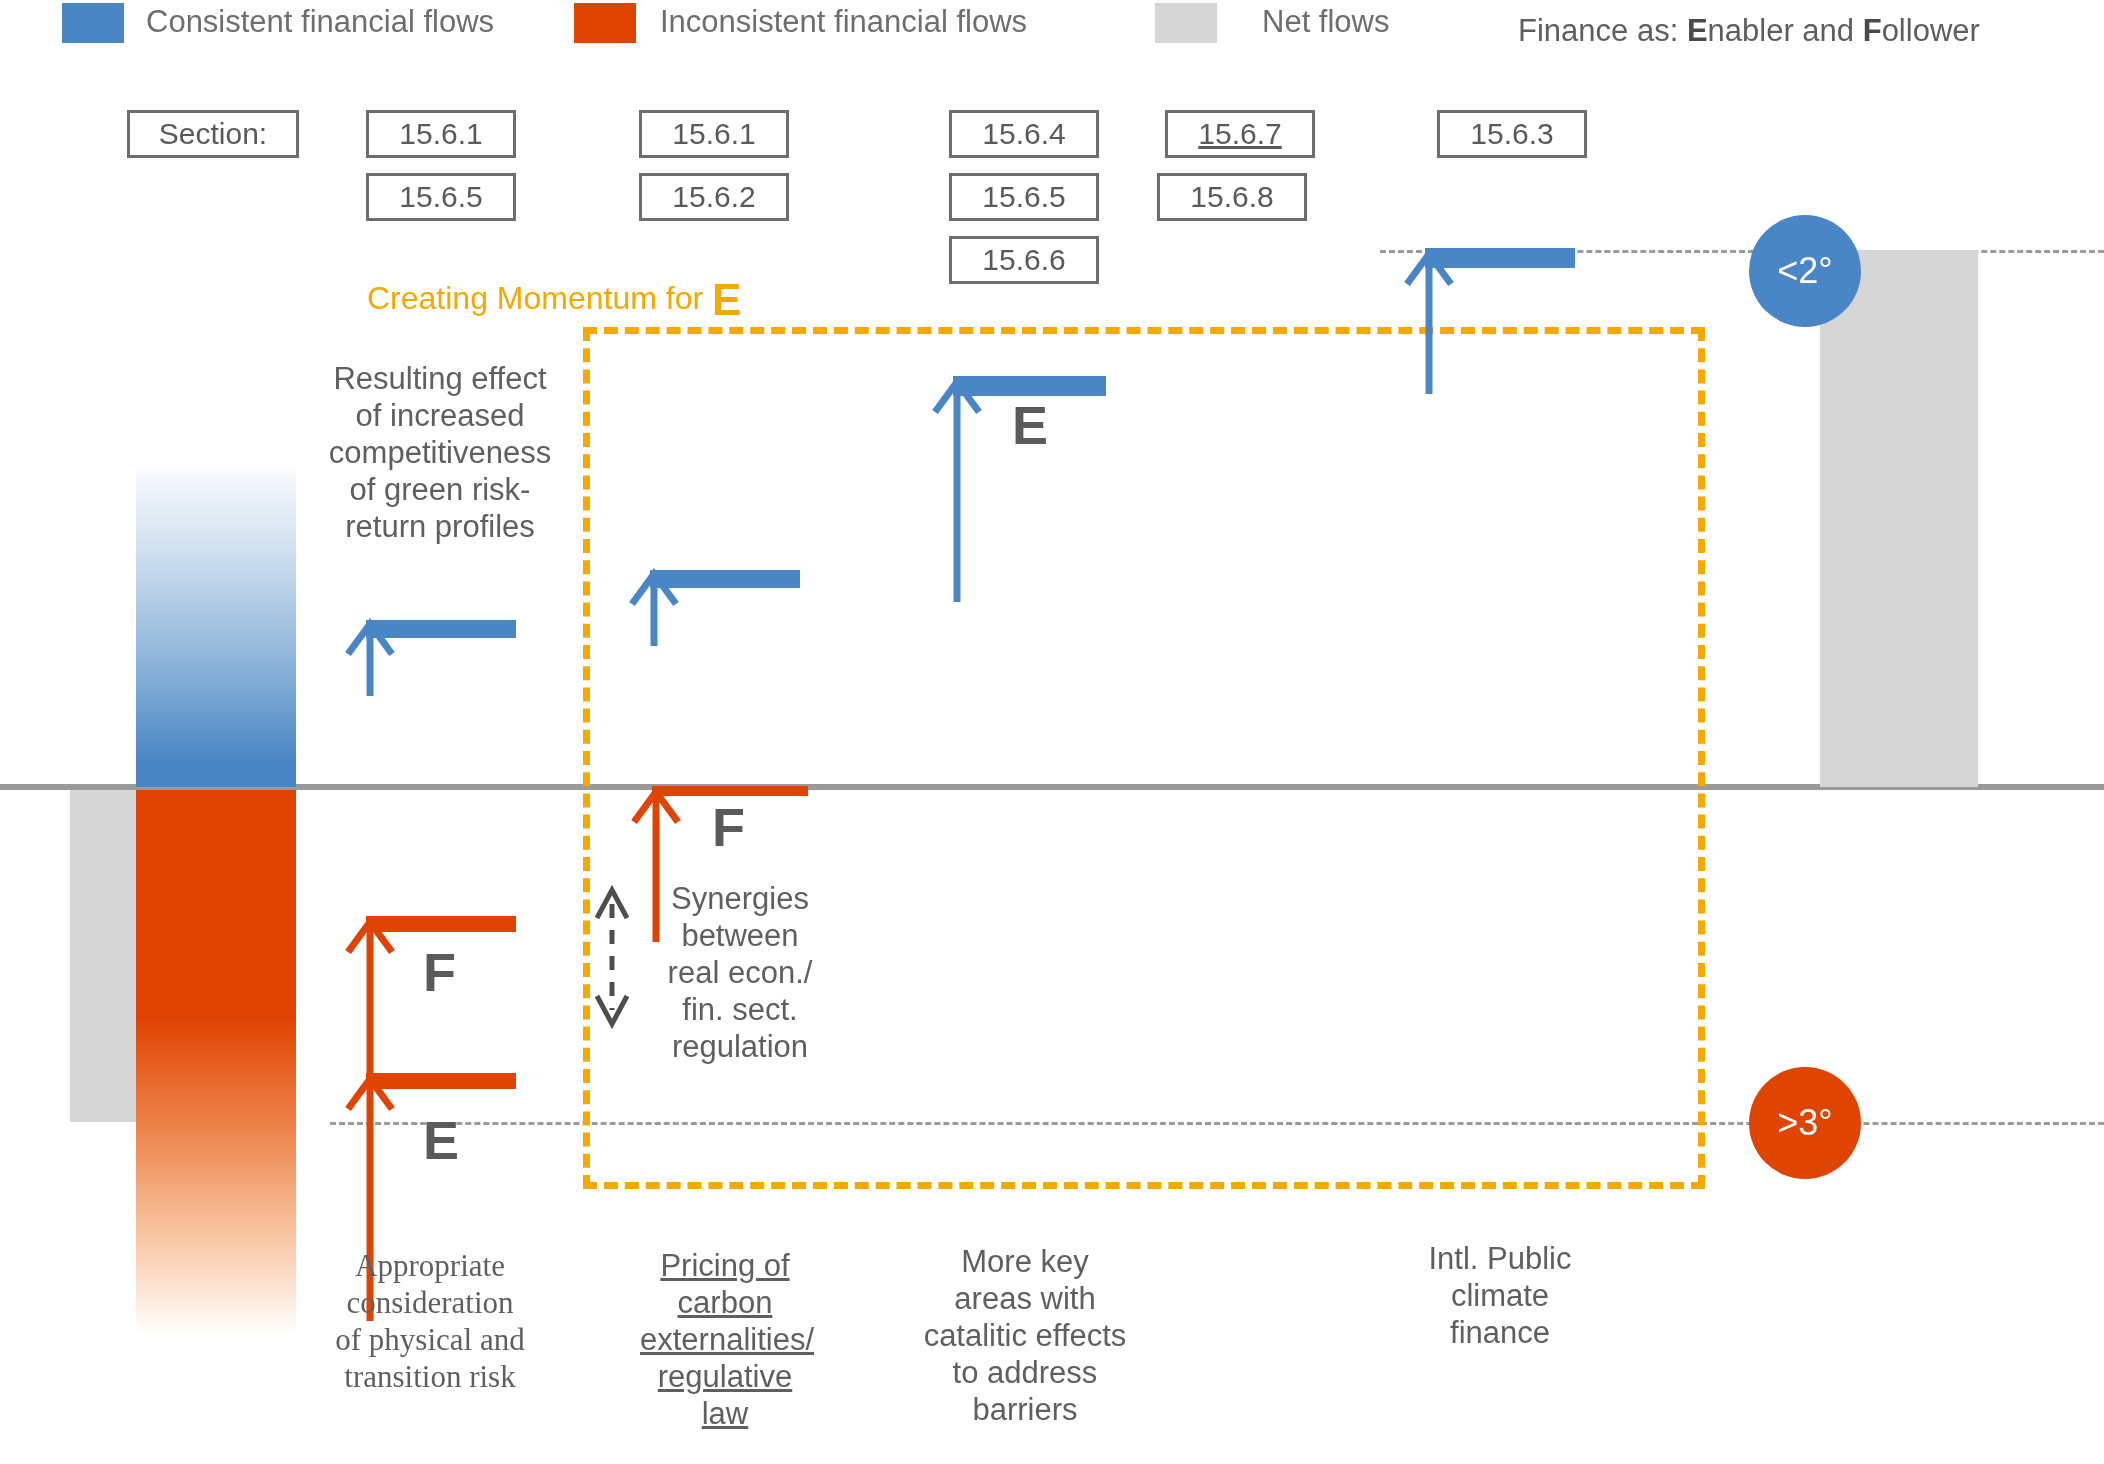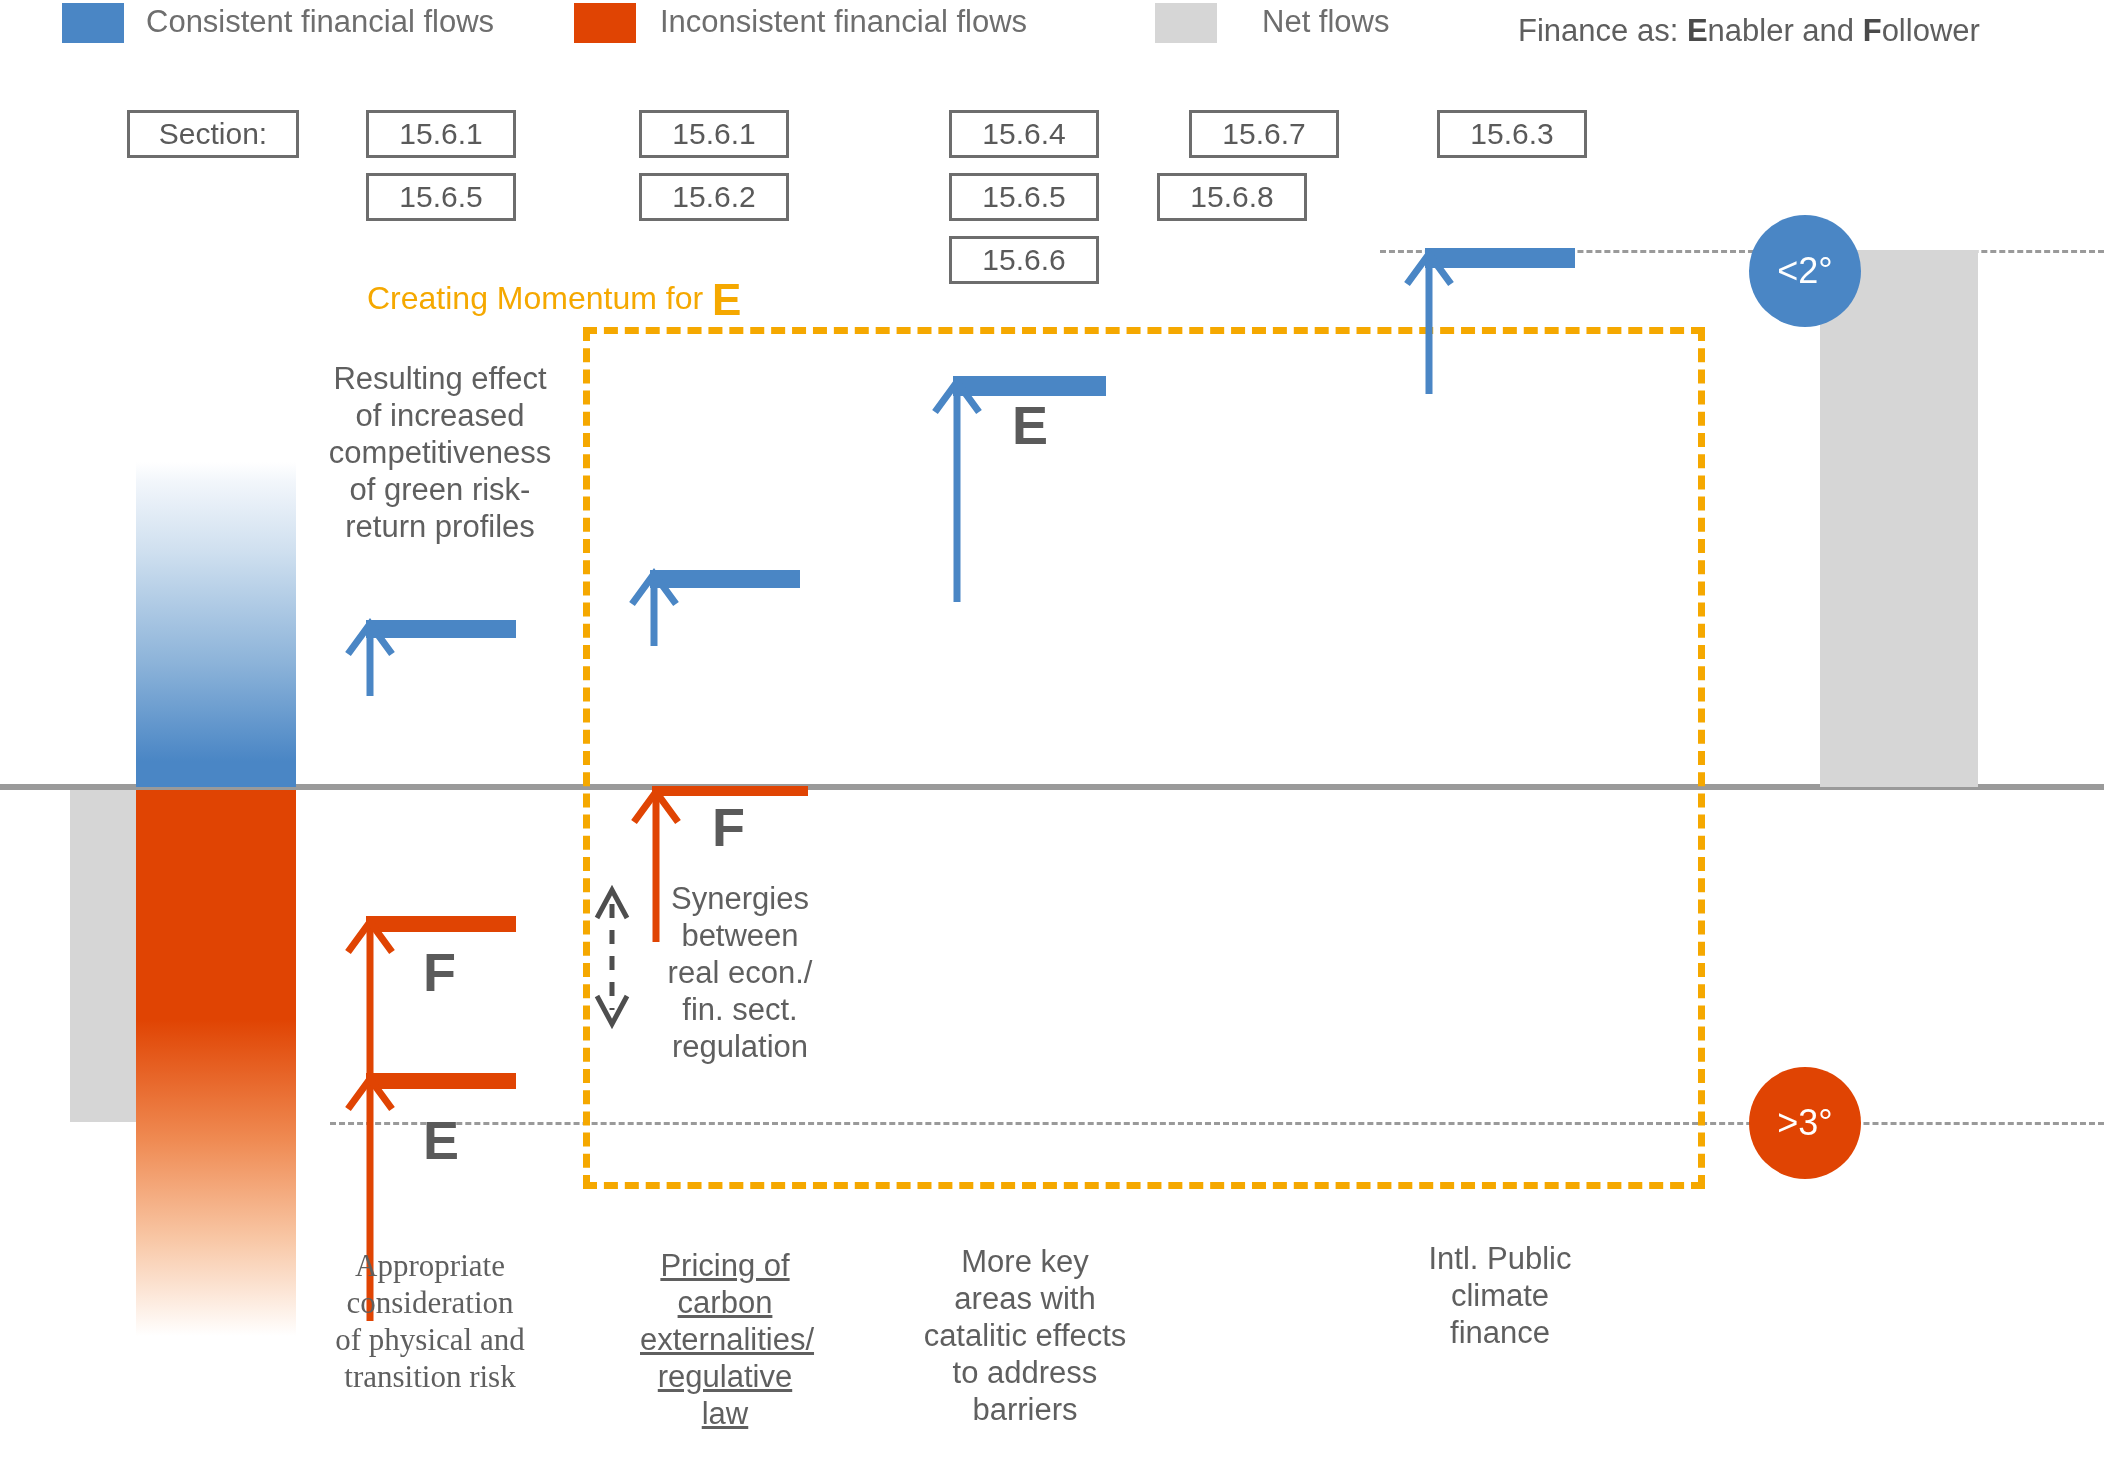--- a/index.html
+++ b/index.html
@@ -92,21 +92,21 @@
     <div class="secbox" style="left:366px;top:110px;">15.6.1</div>
     <div class="secbox" style="left:366px;top:173px;">15.6.5</div>
 
     <div class="secbox" style="left:639px;top:110px;">15.6.1</div>
     <div class="secbox" style="left:639px;top:173px;">15.6.2</div>
 
     <div class="secbox" style="left:949px;top:110px;">15.6.4</div>
     <div class="secbox" style="left:949px;top:173px;">15.6.5</div>
     <div class="secbox" style="left:949px;top:236px;">15.6.6</div>
 
-    <div class="secbox" style="left:1189px;top:110px;">15.6.7</div>
+    <div class="secbox" style="left:1165px;top:110px;text-decoration:underline;">15.6.7</div>
     <div class="secbox" style="left:1157px;top:173px;">15.6.8</div>
 
     <div class="secbox" style="left:1437px;top:110px;">15.6.3</div>
   </div>
 
   <div class="guide-dashed" style="left:1380px;top:250px;width:724px;"></div>
 
   <div class="guide-dashed" style="left:330px;top:1122px;width:1774px;"></div>
 
   <div class="baseline" style="top:784px;"></div>

